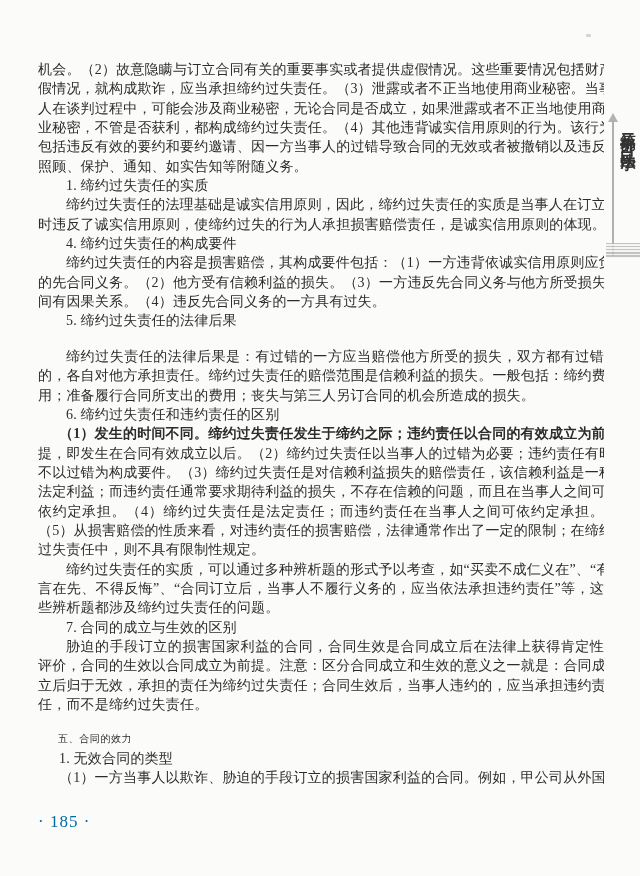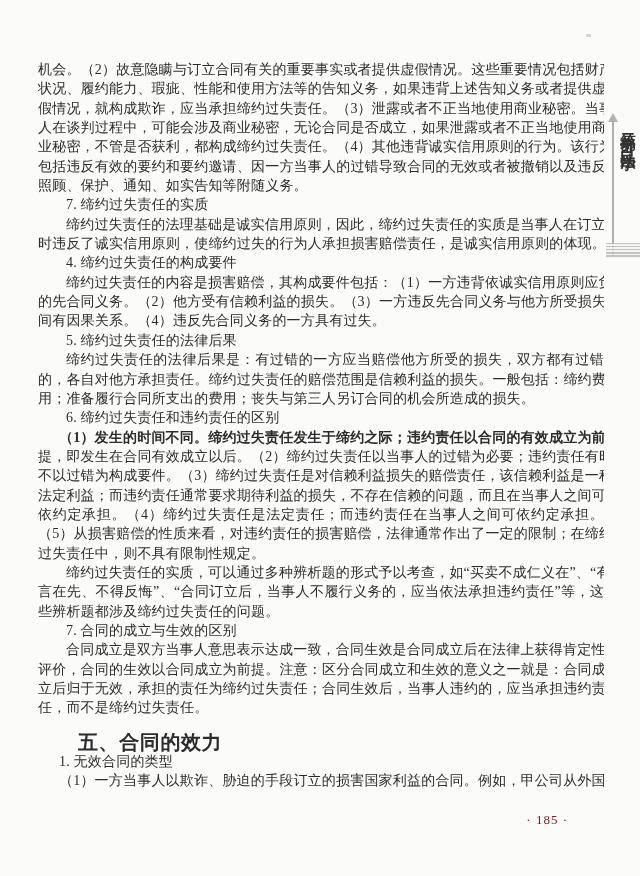--- a/index.html
+++ b/index.html
@@ -14,30 +14,30 @@
     position:absolute;left:38px;top:60px;width:566px;
     color:#2c2c2c;
   }
   .line{
     height:19.35px;line-height:19.35px;font-size:14px;
     white-space:nowrap;overflow:hidden;
     letter-spacing:0.2px;
   }
   .line.j{text-align:justify;text-align-last:justify;text-justify:inter-character;}
   .line.b{
-    font-weight:bold;
+    font-weight:normal;
     font-family:"Liberation Sans","DejaVu Sans",sans-serif;
-    font-size:20px;letter-spacing:0.6px;
+    font-size:10px;letter-spacing:0.6px;
   }
   .line.gap{margin-top:15px;}
   
   .page-number{
     position:absolute;left:38px;top:812px;width:566px;
-    text-align:right;padding-right:36px;box-sizing:border-box;
-    font-size:13px;color:#7f1d1d;letter-spacing:1px;
+    text-align:left;padding-right:36px;box-sizing:border-box;
+    font-size:17px;color:#0369a1;letter-spacing:1px;
   }
   
   .edge-tab{position:absolute;left:604px;top:110px;width:36px;height:150px;}
   .tab-arrow-line{
     position:absolute;left:8px;top:10px;width:2px;height:136px;
     background:#b0b0b0;
   }
   .tab-arrow-head{
     position:absolute;left:4px;top:3px;width:0;height:0;
     border-left:5px solid transparent;border-right:5px solid transparent;
@@ -60,50 +60,49 @@
   .speck-a{position:absolute;left:577px;top:63px;width:6px;height:4px;background:#6a6a6a;opacity:.55;border-radius:1px;}
   .speck-b{position:absolute;left:586px;top:34px;width:5px;height:3px;background:#c3c3c3;opacity:.7;border-radius:1px;}
 </style>
 </head>
 <body>
 
 <div class="page">
 
   <div class="text-block" id="body-lines">
       <div class="line j">机会。（2）故意隐瞒与订立合同有关的重要事实或者提供虚假情况。这些重要情况包括财产</div>
-      <div class="line j">状况、履约能力、瑕疵、性能和使用方法等的告知义务，如果违背上述告知义务或者提供虚</div>
       <div class="line j">假情况，就构成欺诈，应当承担缔约过失责任。（3）泄露或者不正当地使用商业秘密。当事</div>
       <div class="line j">人在谈判过程中，可能会涉及商业秘密，无论合同是否成立，如果泄露或者不正当地使用商</div>
       <div class="line j">业秘密，不管是否获利，都构成缔约过失责任。（4）其他违背诚实信用原则的行为。该行为</div>
       <div class="line j">包括违反有效的要约和要约邀请、因一方当事人的过错导致合同的无效或者被撤销以及违反</div>
       <div class="line">照顾、保护、通知、如实告知等附随义务。</div>
-      <div class="line" style="padding-left: 2em;">7. 缔约过失责任的实质</div>
+      <div class="line" style="padding-left: 2em;">1. 缔约过失责任的实质</div>
       <div class="line j" style="padding-left: 2em;">缔约过失责任的法理基础是诚实信用原则，因此，缔约过失责任的实质是当事人在订立合同</div>
       <div class="line j">时违反了诚实信用原则，使缔约过失的行为人承担损害赔偿责任，是诚实信用原则的体现。</div>
       <div class="line" style="padding-left: 2em;">4. 缔约过失责任的构成要件</div>
       <div class="line j" style="padding-left: 2em;">缔约过失责任的内容是损害赔偿，其构成要件包括：（1）一方违背依诚实信用原则应负</div>
       <div class="line j">的先合同义务。（2）他方受有信赖利益的损失。（3）一方违反先合同义务与他方所受损失之</div>
       <div class="line">间有因果关系。（4）违反先合同义务的一方具有过失。</div>
       <div class="line" style="padding-left: 2em;">5. 缔约过失责任的法律后果</div>
-      <div class="line j" style="padding-left: 2em;">缔约过失责任的法律后果是：有过错的一方应当赔偿他方所受的损失，双方都有过错</div>
+      <div class="line j" style="padding-left: 2em; margin-top: 16px;">缔约过失责任的法律后果是：有过错的一方应当赔偿他方所受的损失，双方都有过错</div>
       <div class="line j">的，各自对他方承担责任。缔约过失责任的赔偿范围是信赖利益的损失。一般包括：缔约费</div>
       <div class="line">用；准备履行合同所支出的费用；丧失与第三人另订合同的机会所造成的损失。</div>
       <div class="line" style="padding-left: 2em;">6. 缔约过失责任和违约责任的区别</div>
       <div class="line j" style="padding-left: 1.5em; font-weight: bold;">（1）发生的时间不同。缔约过失责任发生于缔约之际；违约责任以合同的有效成立为前</div>
       <div class="line j">提，即发生在合同有效成立以后。（2）缔约过失责任以当事人的过错为必要；违约责任有时</div>
       <div class="line j">不以过错为构成要件。（3）缔约过失责任是对信赖利益损失的赔偿责任，该信赖利益是一种</div>
       <div class="line j">法定利益；而违约责任通常要求期待利益的损失，不存在信赖的问题，而且在当事人之间可</div>
       <div class="line j">依约定承担。（4）缔约过失责任是法定责任；而违约责任在当事人之间可依约定承担。</div>
       <div class="line j">（5）从损害赔偿的性质来看，对违约责任的损害赔偿，法律通常作出了一定的限制；在缔约</div>
       <div class="line">过失责任中，则不具有限制性规定。</div>
       <div class="line j" style="padding-left: 2em;">缔约过失责任的实质，可以通过多种辨析题的形式予以考查，如“买卖不成仁义在”、“有</div>
       <div class="line j">言在先、不得反悔”、“合同订立后，当事人不履行义务的，应当依法承担违约责任”等，这</div>
       <div class="line">些辨析题都涉及缔约过失责任的问题。</div>
       <div class="line" style="padding-left: 2em;">7. 合同的成立与生效的区别</div>
-      <div class="line j" style="padding-left: 2em;">合同成立是双方当事人意思表示达成一致，合同生效是合同成立后在法律上获得肯定性</div>
+      <div class="line j" style="padding-left: 2em;">胁迫的手段订立的损害国家利益的合同，合同生效是合同成立后在法律上获得肯定性</div>
       <div class="line j">评价，合同的生效以合同成立为前提。注意：区分合同成立和生效的意义之一就是：合同成</div>
       <div class="line j">立后归于无效，承担的责任为缔约过失责任；合同生效后，当事人违约的，应当承担违约责</div>
       <div class="line">任，而不是缔约过失责任。</div>
       <div class="line b gap" style="padding-left: 2em;">五、合同的效力</div>
       <div class="line" style="padding-left: 1.5em;">1. 无效合同的类型</div>
       <div class="line j" style="padding-left: 1.5em;">（1）一方当事人以欺诈、胁迫的手段订立的损害国家利益的合同。例如，甲公司从外国</div>
     </div>
 
   <div class="page-number">· 185 ·</div>
 

